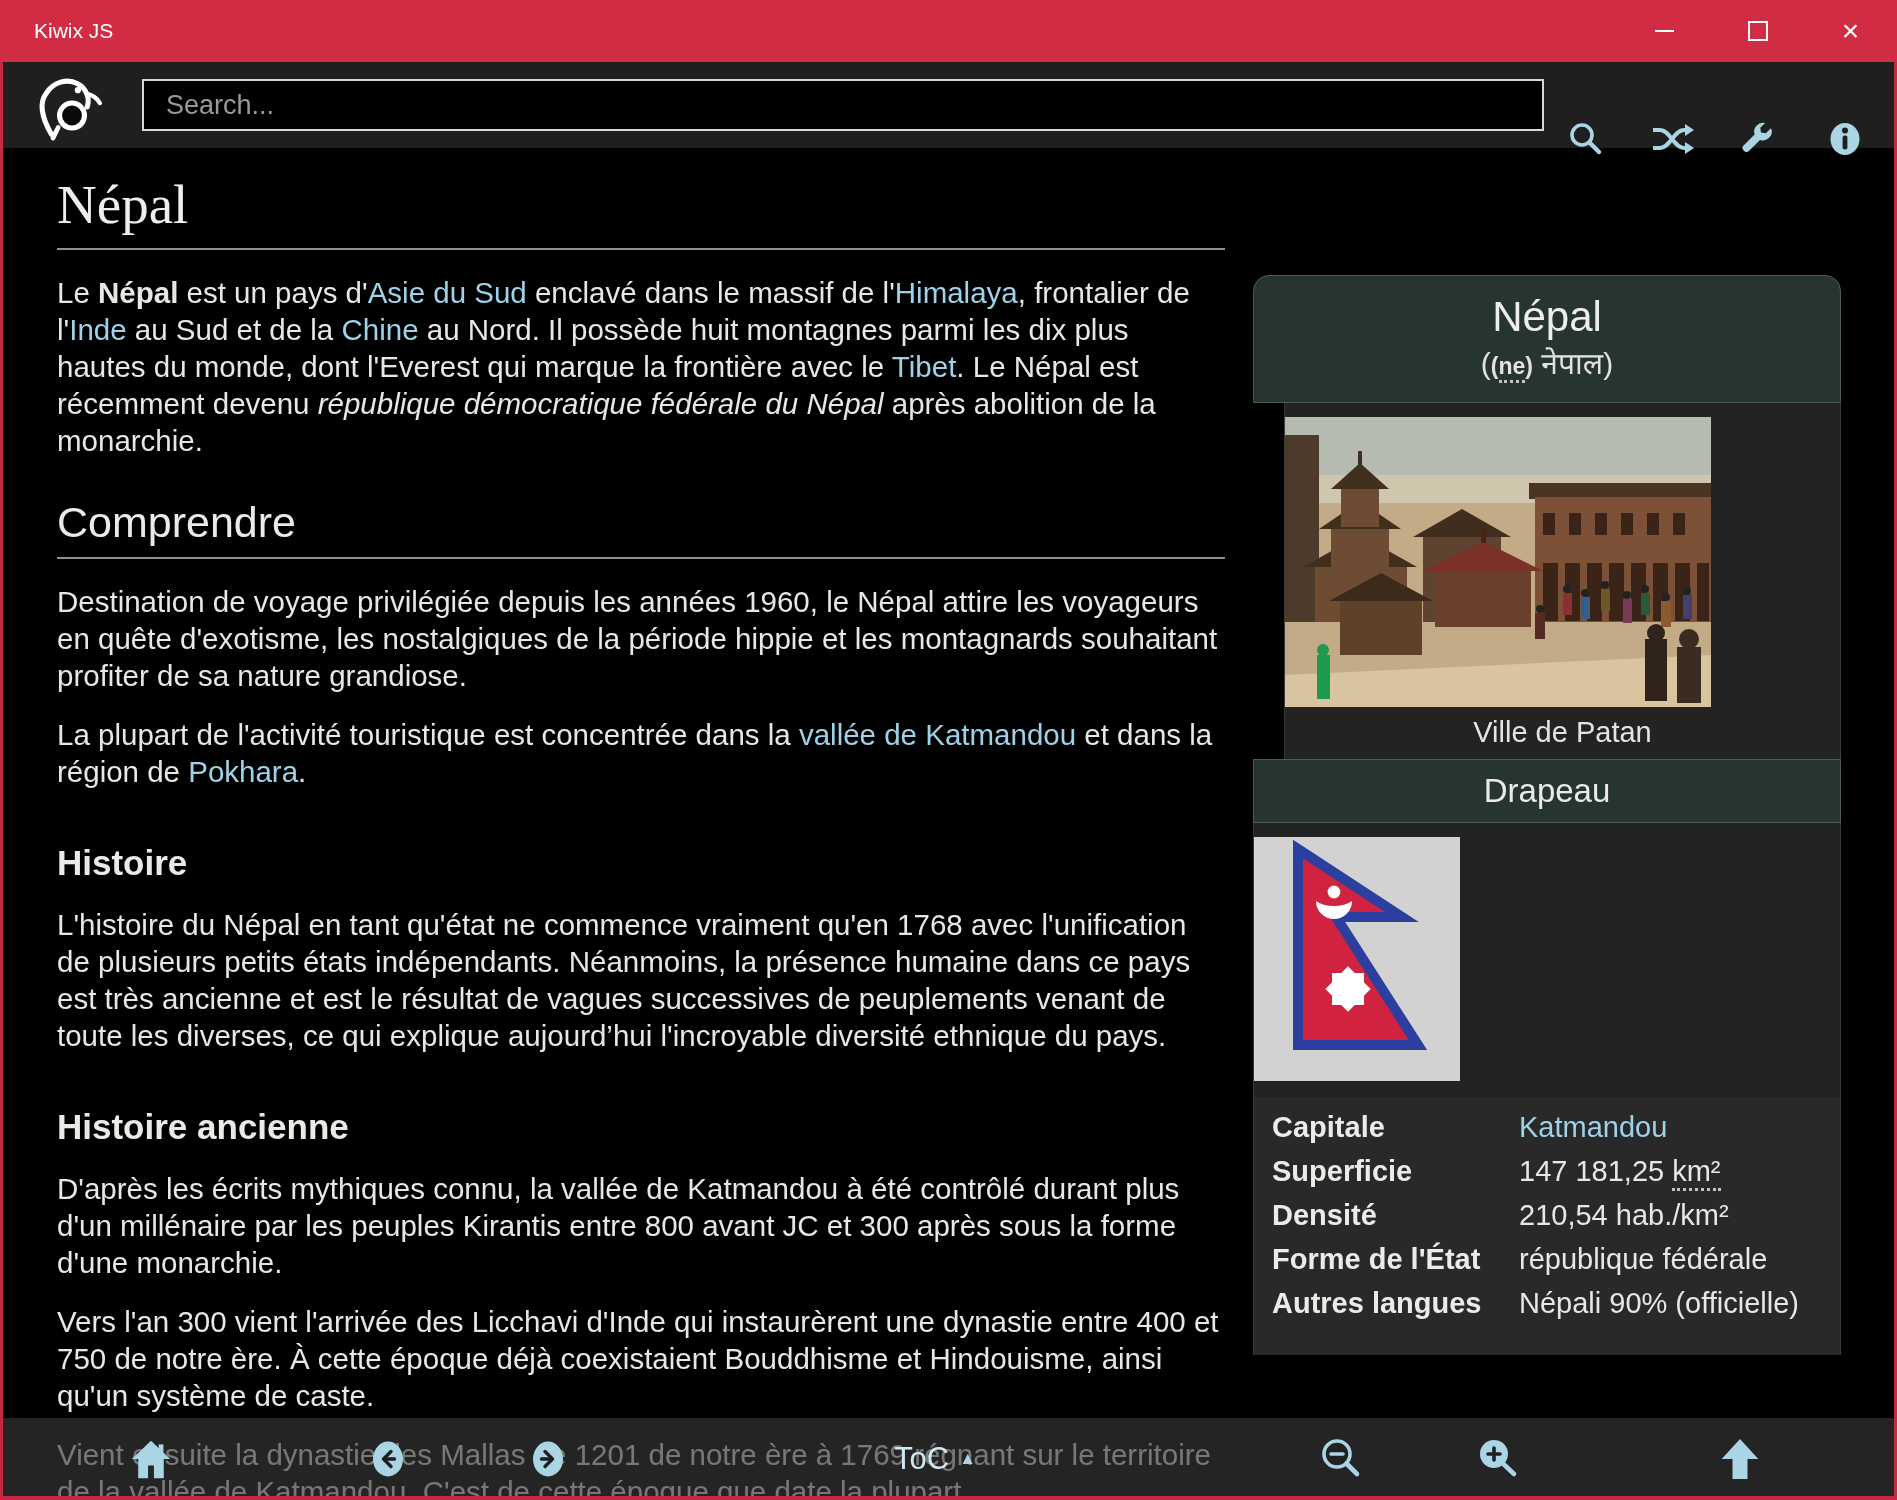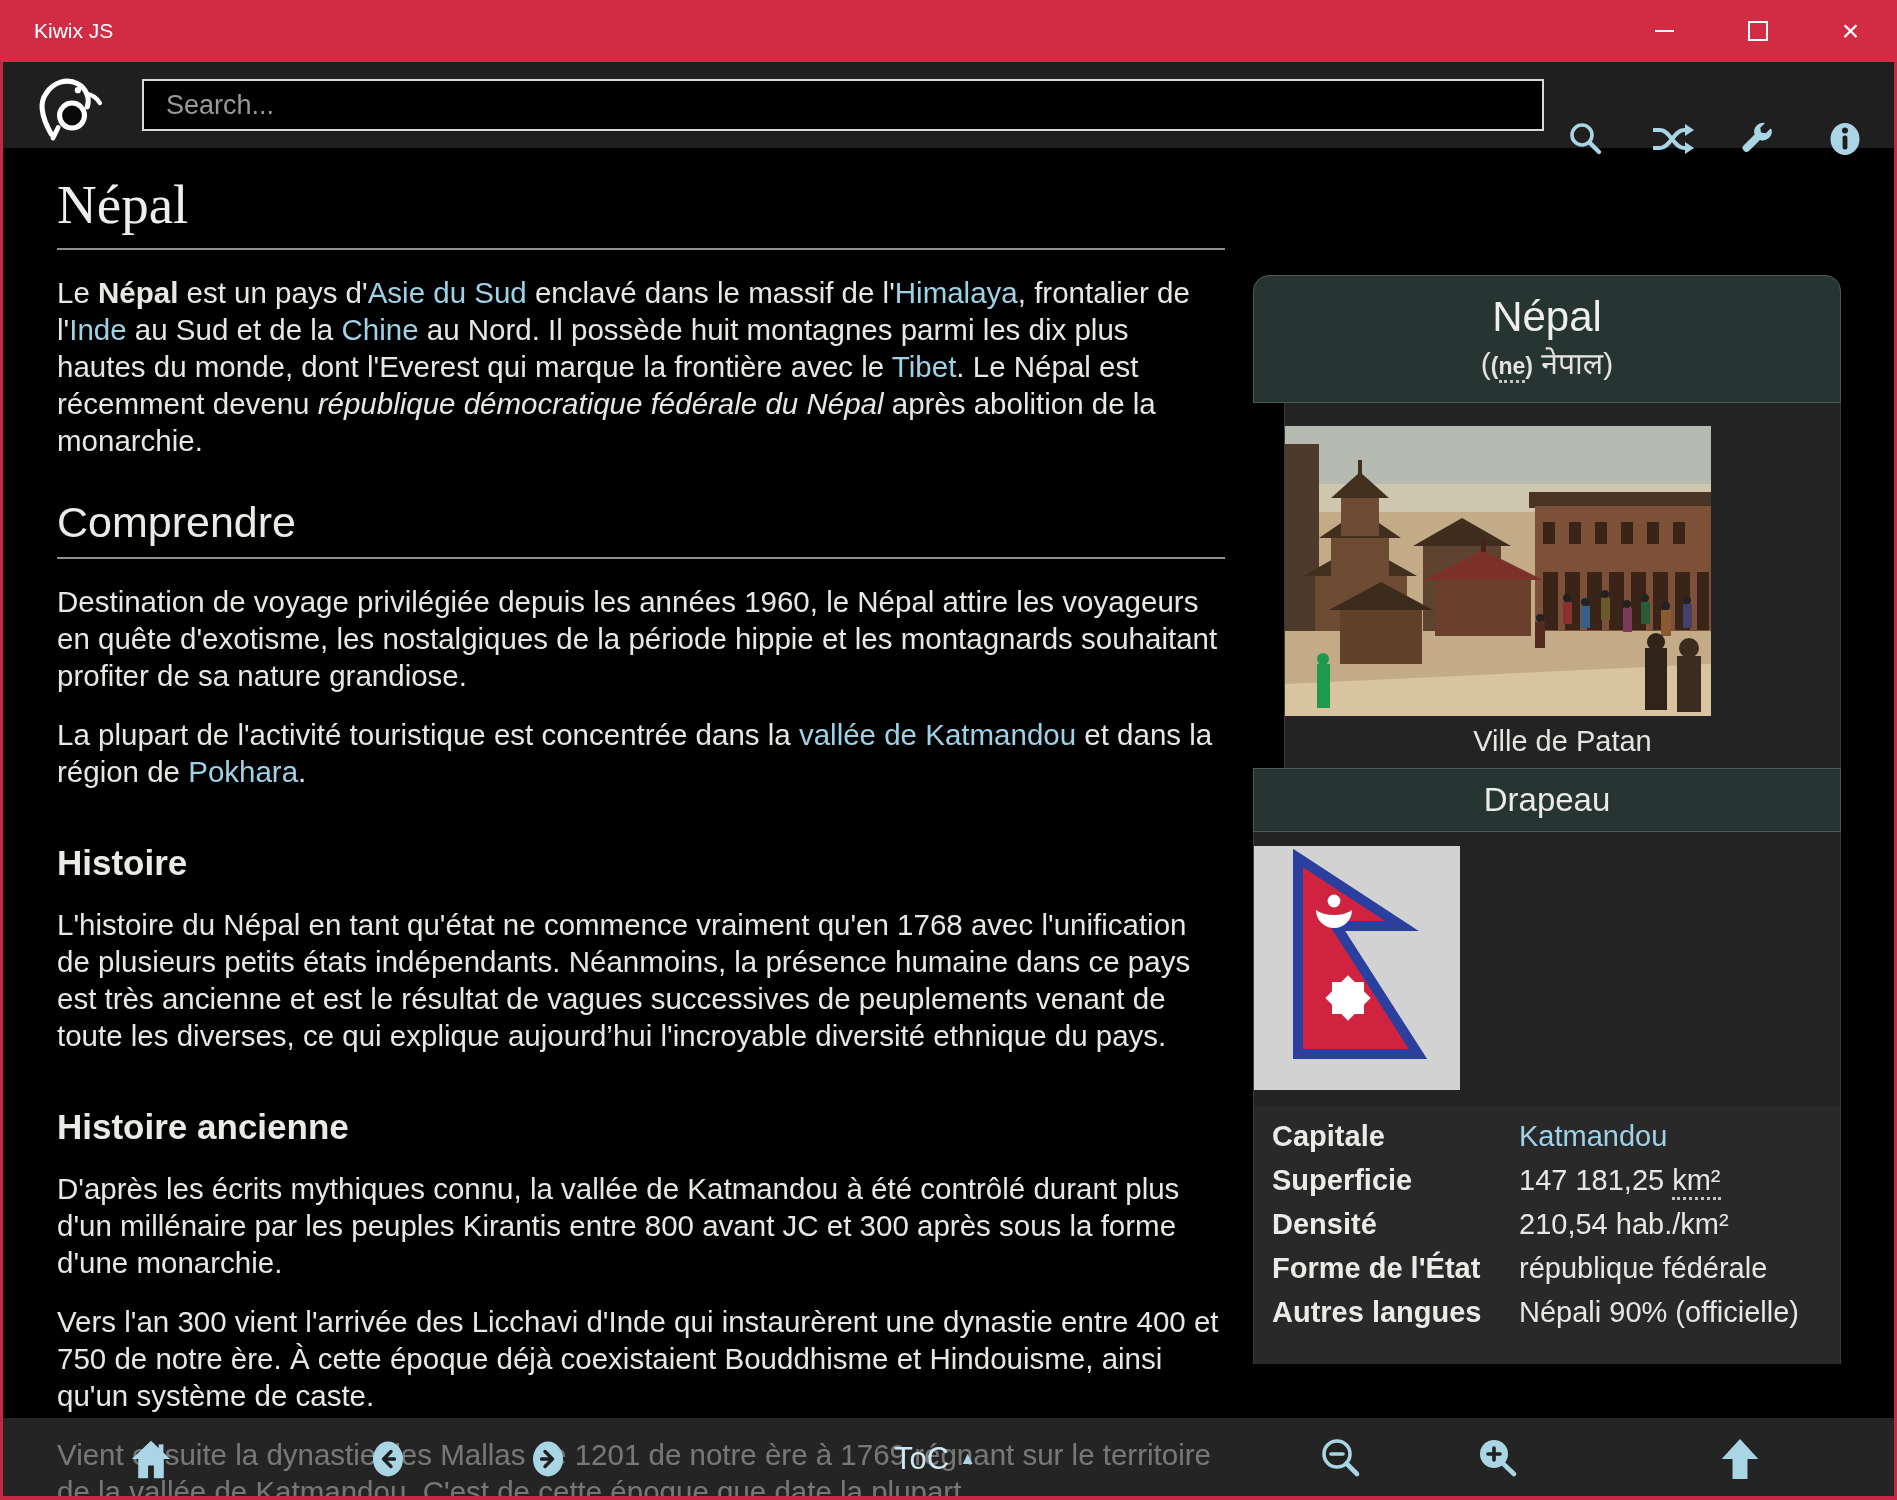--- a/index.html
+++ b/index.html
@@ -53,21 +53,21 @@
 
   
   .infobox{position:absolute;left:1253px;top:275px;width:588px;z-index:10;color:#e9e7e4;}
   .ib-header{background:#263531;border:1px solid #4d5c58;text-align:center;}
   .ib-header.first{border-radius:16px 16px 0 0;padding:16px 10px 14px;}
   .ib-title{font-size:42px;line-height:50px;color:#efeeec;}
   .ib-sub{font-size:30px;line-height:44px;color:#e4e2df;}
   .ib-sub .small{font-size:23px;font-weight:bold;}
   .abbr{border-bottom:3px dotted #c4c4c4;padding-bottom:1px;}
   .ib-media{background:#232323;border-left:1px solid #3b3b3b;border-right:1px solid #3b3b3b;
-    text-align:center;padding-top:23px;margin-left:31px;}
+    text-align:center;padding-top:14px;margin-left:31px;}
   .ib-caption{font-size:29px;line-height:38px;padding:6px 8px 8px;color:#e6e4e1;}
   .ib-sec-title{font-size:33px;line-height:42px;padding:10px 0;color:#eceae7;border-radius:18px;}
   .ib-flagsec{background:#232323;border-left:1px solid #3b3b3b;border-right:1px solid #3b3b3b;
     text-align:center;padding:14px 0 16px;}
   .ib-table{background:#292929;border-left:1px solid #3b3b3b;border-right:1px solid #3b3b3b;
     padding:8px 0 30px;}
   .ib-row{display:flex;padding:0 18px;font-size:29px;line-height:44px;}
   .ib-label{width:247px;flex:none;font-weight:bold;color:#ecebe8;}
   .ib-value{flex:1;}
 

